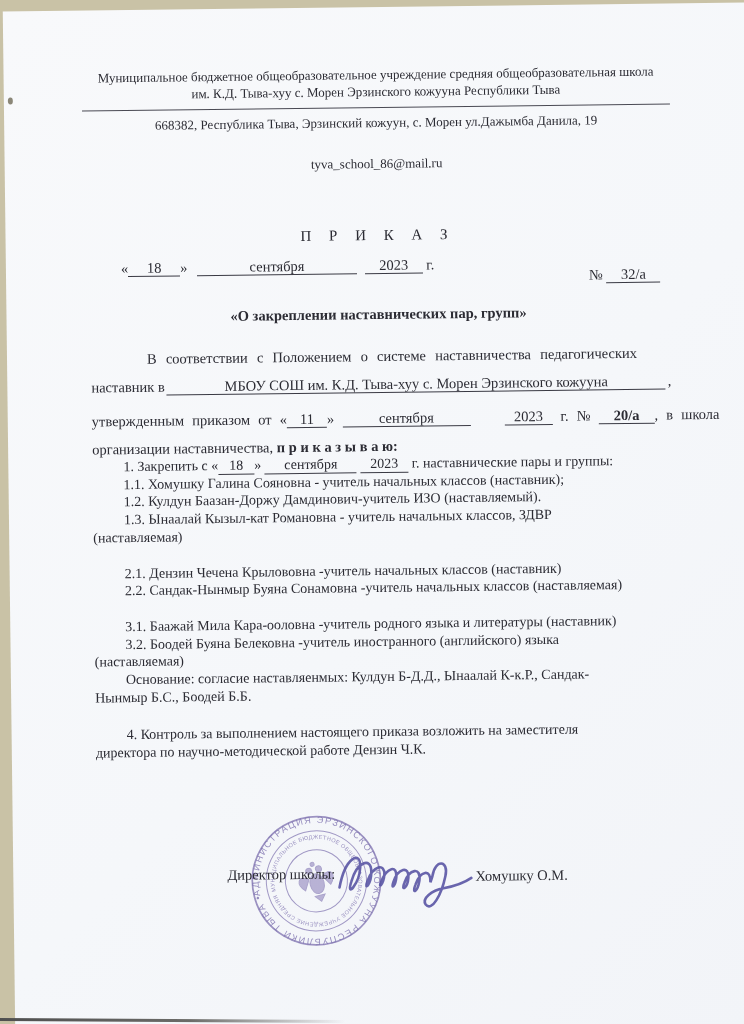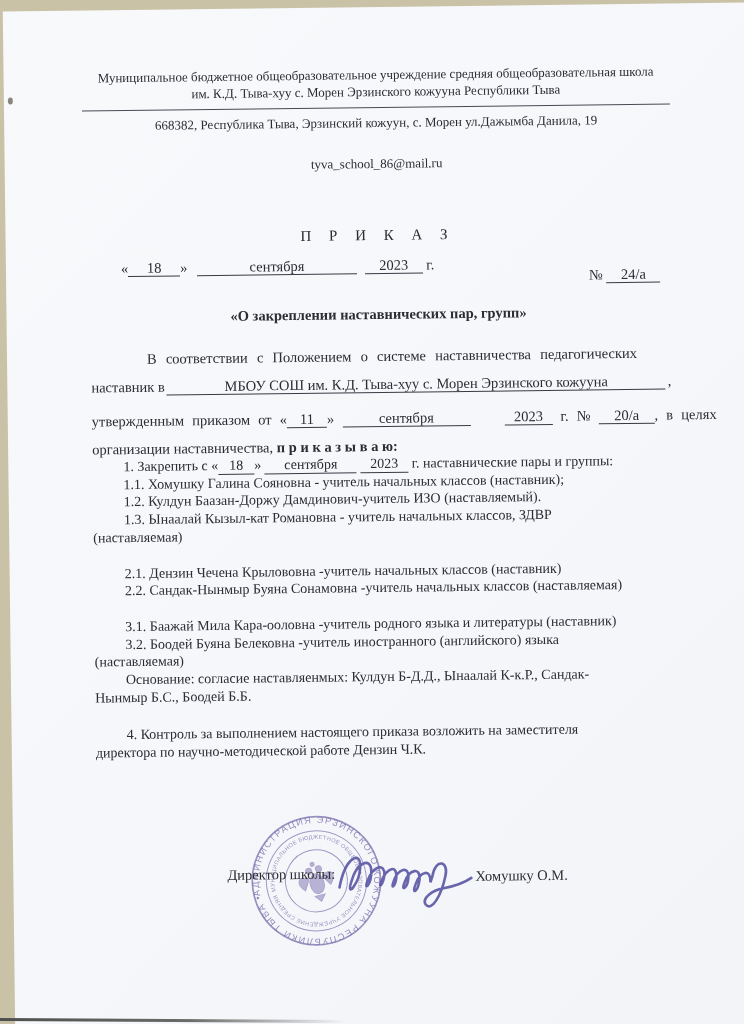--- a/index.html
+++ b/index.html
@@ -72,39 +72,39 @@
 
   <div class="date-line">
     <span>«</span><span class="bl" style="min-width:52px;">18</span><span>»</span>
     <span class="bl" style="min-width:160px;margin-left:6px;">сентября</span>
     <span class="bl" style="min-width:58px;margin-left:4px;">2023</span>
     <span>г.</span>
   </div>
 
   <div class="doc-no">
     <span>№</span>
-    <span class="bl" style="min-width:54px;">24/а</span>
+    <span class="bl" style="min-width:54px;">32/а</span>
   </div>
 
   <div class="doc-title">«О закреплении наставнических пар, групп»</div>
 
   <div class="preamble">
     <div class="pline indent1 ws1">В соответствии с Положением о системе наставничества педагогических</div>
     <div class="pline flexline">
       <span>наставник в</span>
       <span class="bl grow">МБОУ СОШ им. К.Д. Тыва-хуу с. Морен Эрзинского кожууна</span>
       <span>,</span>
     </div>
     <div class="pline ws2">
       <span>утвержденным приказом от</span>
       <span>«</span><span class="bl" style="min-width:40px;margin-top:13px;">11</span><span>»</span>
       <span class="bl" style="min-width:128px;">сентября</span>
       <span class="bl" style="min-width:48px;margin-left:26px;">2023</span>
       <span>г. №</span>
-      <span class="bl" style="min-width:56px;">20/а</span><span>, в целях</span>
+      <span class="bl" style="min-width:56px;font-weight:bold;">20/а</span><span>, в школа</span>
     </div>
     <div class="pline">
       <span>организации наставничества,</span>
       <span class="resolve">п р и к а з ы в а ю:</span>
     </div>
   </div>
 
   <div class="bodytext">
     <div class="line ind">
       <span>1. Закрепить с</span>

